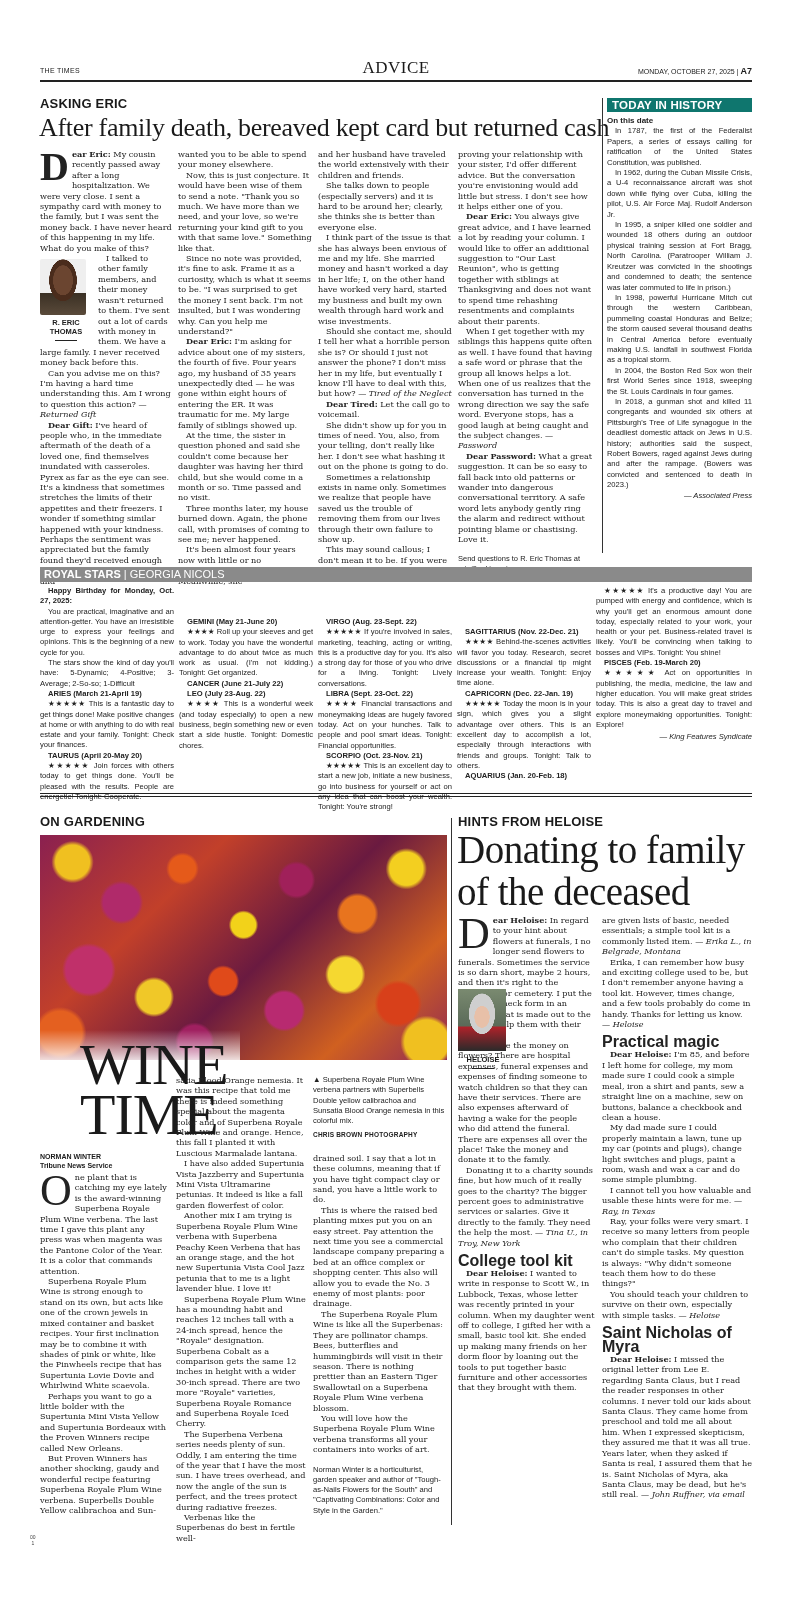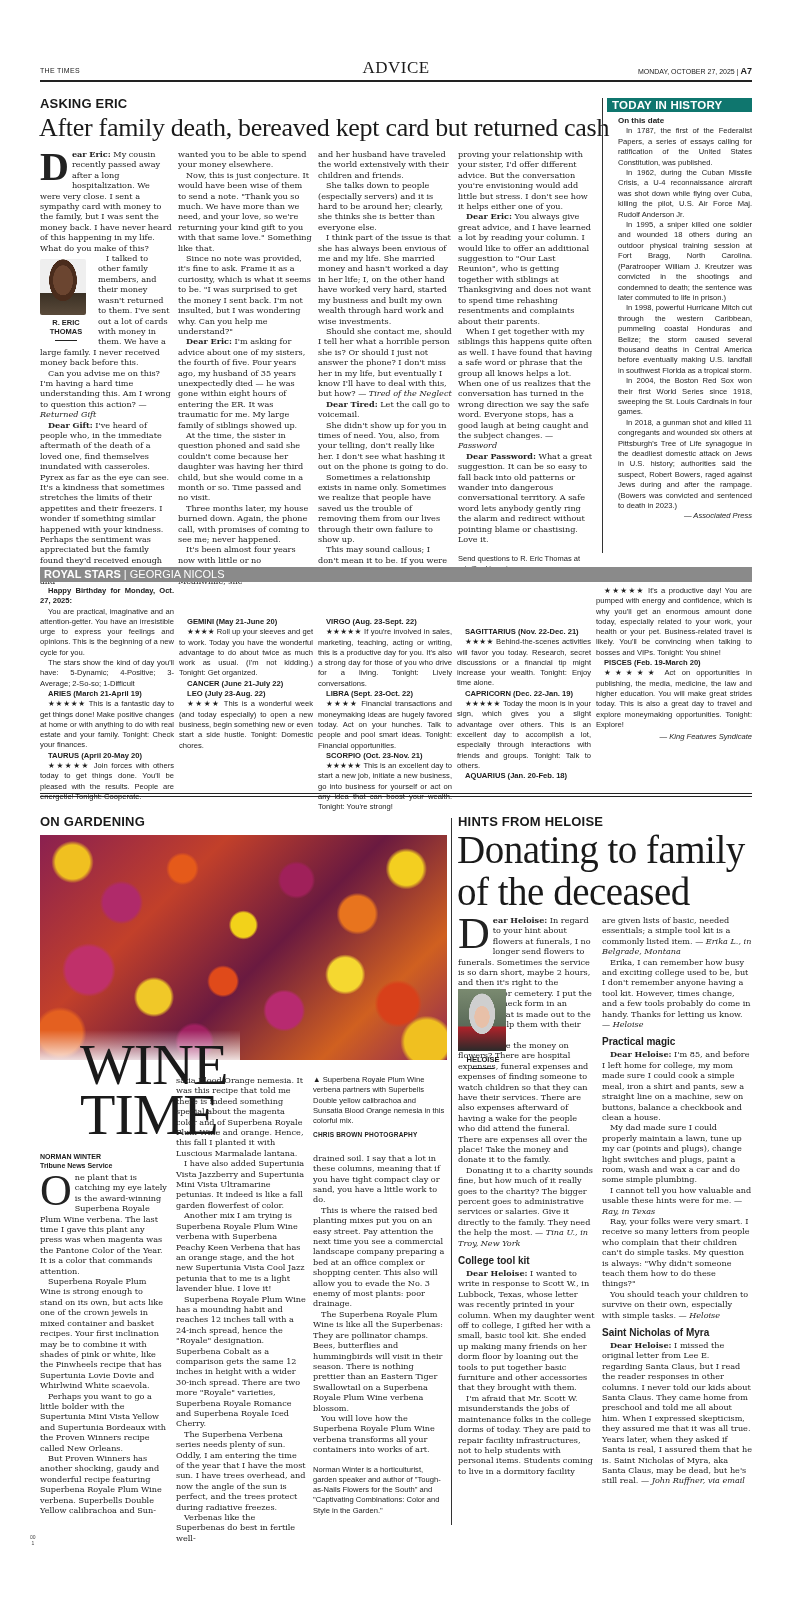--- a/index.html
+++ b/index.html
@@ -26,21 +26,21 @@
 
   .dropcap { float: left; font-family: "Liberation Serif", serif; font-size: 40px; line-height: 32px; margin: 2px 3px 0 0; font-weight: bold; }
 
   .photo-eric { width: 46px; height: 56px; border-radius: 2px; background: radial-gradient(ellipse at 50% 38%, #6b4530 0 30%, #4a2c1c 31% 42%, transparent 43%), linear-gradient(180deg, #efefef 0%, #efefef 60%, #3a3024 61%, #5a4a3a 100%); }
   .byline-photo-name { font-family: "Liberation Sans", sans-serif; font-weight: bold; font-size: 7.5px; text-align: center; line-height: 9px; }
   .byline-rule { width: 22px; height: 1px; background: #222; margin: 4px auto 0; }
 
   
   .vrule { width: 1px; background: #333; }
   .tih-head { background: #0f766e; color: #fff; font-family: "Liberation Sans", sans-serif; font-weight: bold; font-size: 11.5px; padding: 1px 5px; letter-spacing: 0.2px; }
-  .tih { font-family: "Liberation Sans", sans-serif; font-size: 7.6px; line-height: 10.4px; color: #222; text-align: justify; margin-left: 11px; }
+  .tih { font-family: "Liberation Sans", sans-serif; font-size: 7.6px; line-height: 10.4px; color: #222; text-align: justify; }
   .tih p { text-indent: 8px; }
   .tih .sub { font-weight: bold; font-size: 8px; }
   .credit { text-align: right; font-style: italic; }
 
   
   .stars-bar { left: 40px; top: 567px; width: 712px; height: 15px; background: #8a8a8a; color: #fff; font-family: "Liberation Sans", sans-serif; font-size: 11px; line-height: 15px; padding-left: 4px; }
   .stars-bar b { font-weight: bold; }
   .stars-col { font-family: "Liberation Sans", sans-serif; font-size: 7.6px; line-height: 10.3px; color: #222; text-align: justify; }
   .stars-col p { text-indent: 8px; }
   .stars-col .sign { font-weight: bold; text-indent: 8px; }
@@ -74,21 +74,21 @@
   .byline b { font-weight: bold; }
   .caption { font-family: "Liberation Sans", sans-serif; font-size: 7.6px; line-height: 10.3px; color: #222; }
   .caption .cr { font-size: 6.5px; font-weight: bold; margin-top: 4px; letter-spacing: 0.2px; }
   .bio { font-family: "Liberation Sans", sans-serif; font-size: 7.6px; line-height: 10.3px; color: #222; }
 
   
   .photo-heloise { width: 48px; height: 62px; background:
     radial-gradient(ellipse at 50% 45%, #e8c0a8 0 22%, transparent 23%),
     radial-gradient(ellipse at 50% 40%, #cfcfcf 0 38%, transparent 39%),
     linear-gradient(180deg, #7a8a70 0%, #5a6a58 60%, #b0222a 61%, #2a2a2a 100%); }
-  .subhead { font-family: "Liberation Sans", sans-serif; font-weight: bold; font-size: 10px; line-height: 14px; margin-top: 6px; }
+  .subhead { font-family: "Liberation Sans", sans-serif; font-weight: bold; font-size: 16px; line-height: 14px; margin-top: 6px; }
 
   .page-marker { left: 30px; top: 1534px; font-size: 5px; font-family: "Liberation Sans", sans-serif; color: #444; text-align: center; line-height: 6px; }
 </style>
 </head>
 <body>
 
 <div class="abs mast-left">THE TIMES</div>
 <div class="abs mast-center">ADVICE</div>
 <div class="abs mast-right">
   <span>MONDAY, OCTOBER 27, 2025</span>
@@ -256,21 +256,20 @@
 <div class="abs kicker" style="left:458px; top:814px;">HINTS FROM HELOISE</div>
 <h1 class="abs headline" style="left:457px; top:829px; width:300px; font-size:39px; line-height:42px; letter-spacing:-0.5px;">Donating to family of the deceased</h1>
 
 <div class="abs col" style="left:458px; top:915px; width:138px;">
   <p class="noind"><span class="dropcap" style="font-weight:normal; font-size:44px; line-height:34px;">D</span><b>ear Heloise:</b><span> In regard to your hint about flowers at funerals, I no longer send flowers to funerals. Sometimes the service is so darn short, maybe 2 hours, and then it's right to the crematory or cemetery. I put the money in check form in an envelope that is made out to the family to help them with their expenses.</span></p>
   <div style="float:left; width:54px; margin:-98px 5px 0 0;"></div>
   <p>Why waste the money on flowers? There are hospital expenses, funeral expenses and expenses of finding someone to watch children so that they can have their services. There are also expenses afterward of having a wake for the people who did attend the funeral. There are expenses all over the place! Take the money and donate it to the family.</p>
   <p><span>Donating it to a charity sounds fine, but how much of it really goes to the charity? The bigger percent goes to administrative services or salaries. Give it directly to the family. They need the help the most. — </span><i>Tina U., in Troy, New York</i></p>
   <div class="subhead">College tool kit</div>
   <p><b>Dear Heloise:</b><span> I wanted to write in response to Scott W., in Lubbock, Texas, whose letter was recently printed in your column. When my daughter went off to college, I gifted her with a small, basic tool kit. She ended up making many friends on her dorm floor by loaning out the tools to put together basic furniture and other accessories that they brought with them.</span></p>
-  <p>I'm afraid that Mr. Scott W. misunderstands the jobs of maintenance folks in the college dorms of today. They are paid to repair facility infrastructures, not to help students with personal items. Students coming to live in a dormitory facility</p>
 </div>
 
 <div class="abs" style="left:458px; top:989px; width:50px;">
   <div class="photo-heloise"></div>
   <div class="byline-photo-name" style="margin-top:4px;">HELOISE</div>
   <div class="byline-rule"></div>
 </div>
 
 <div class="abs col" style="left:602px; top:915px; width:150px;">
   <p class="noind"><span>are given lists of basic, needed essentials; a simple tool kit is a commonly listed item. — </span><i>Erika L., in Belgrade, Montana</i></p>

